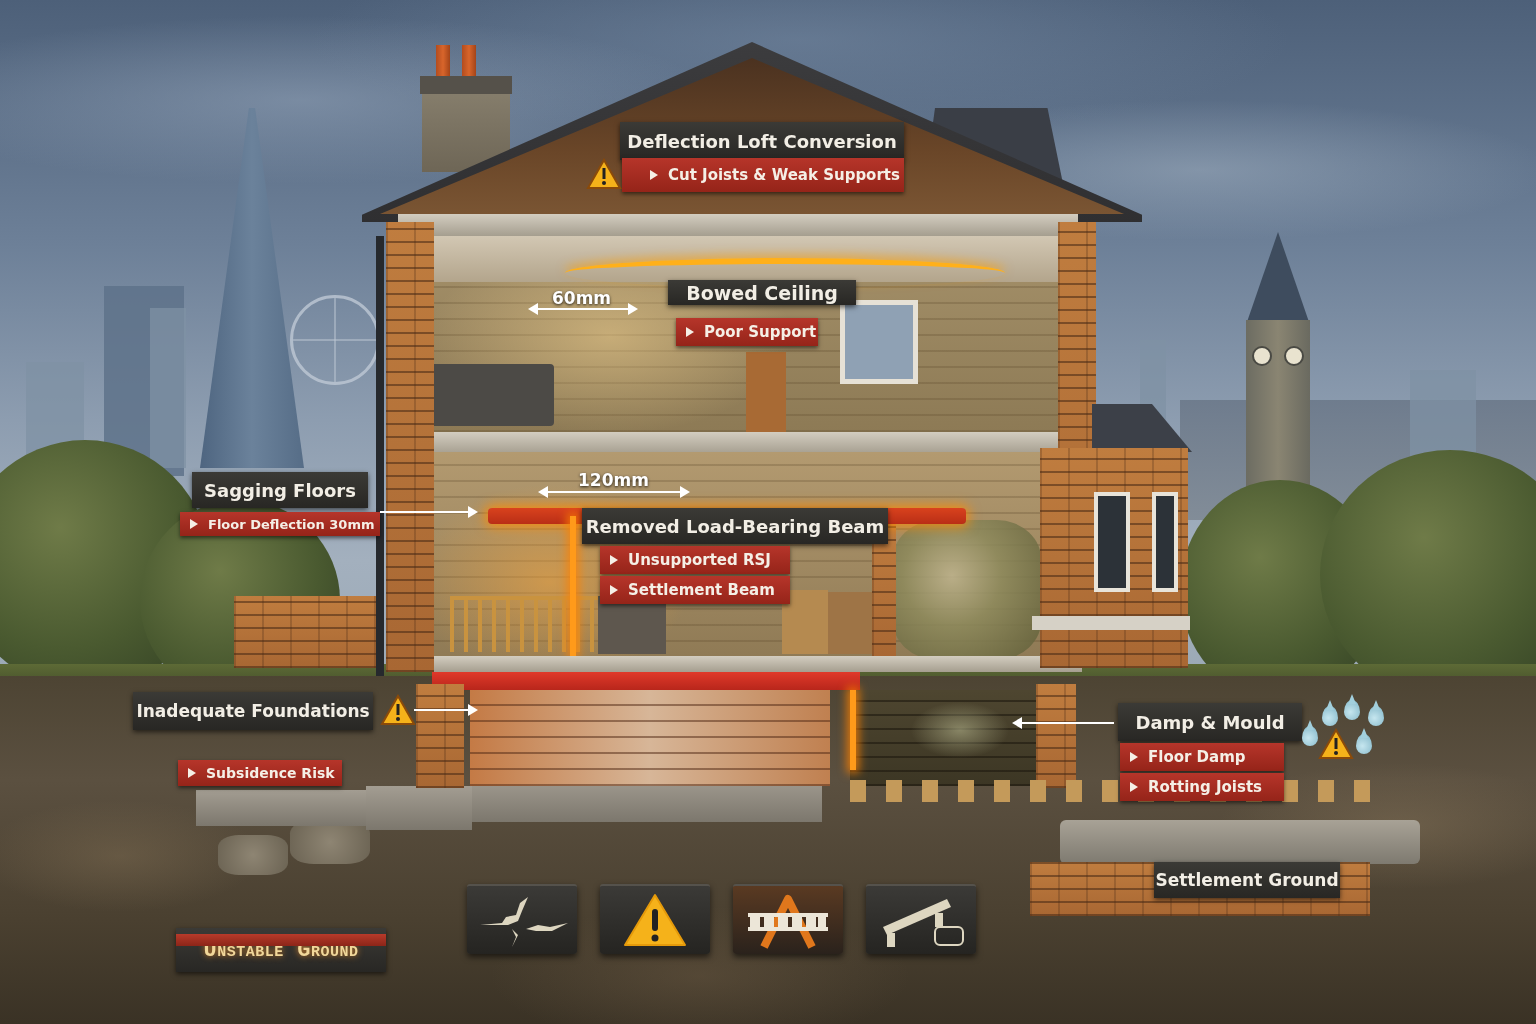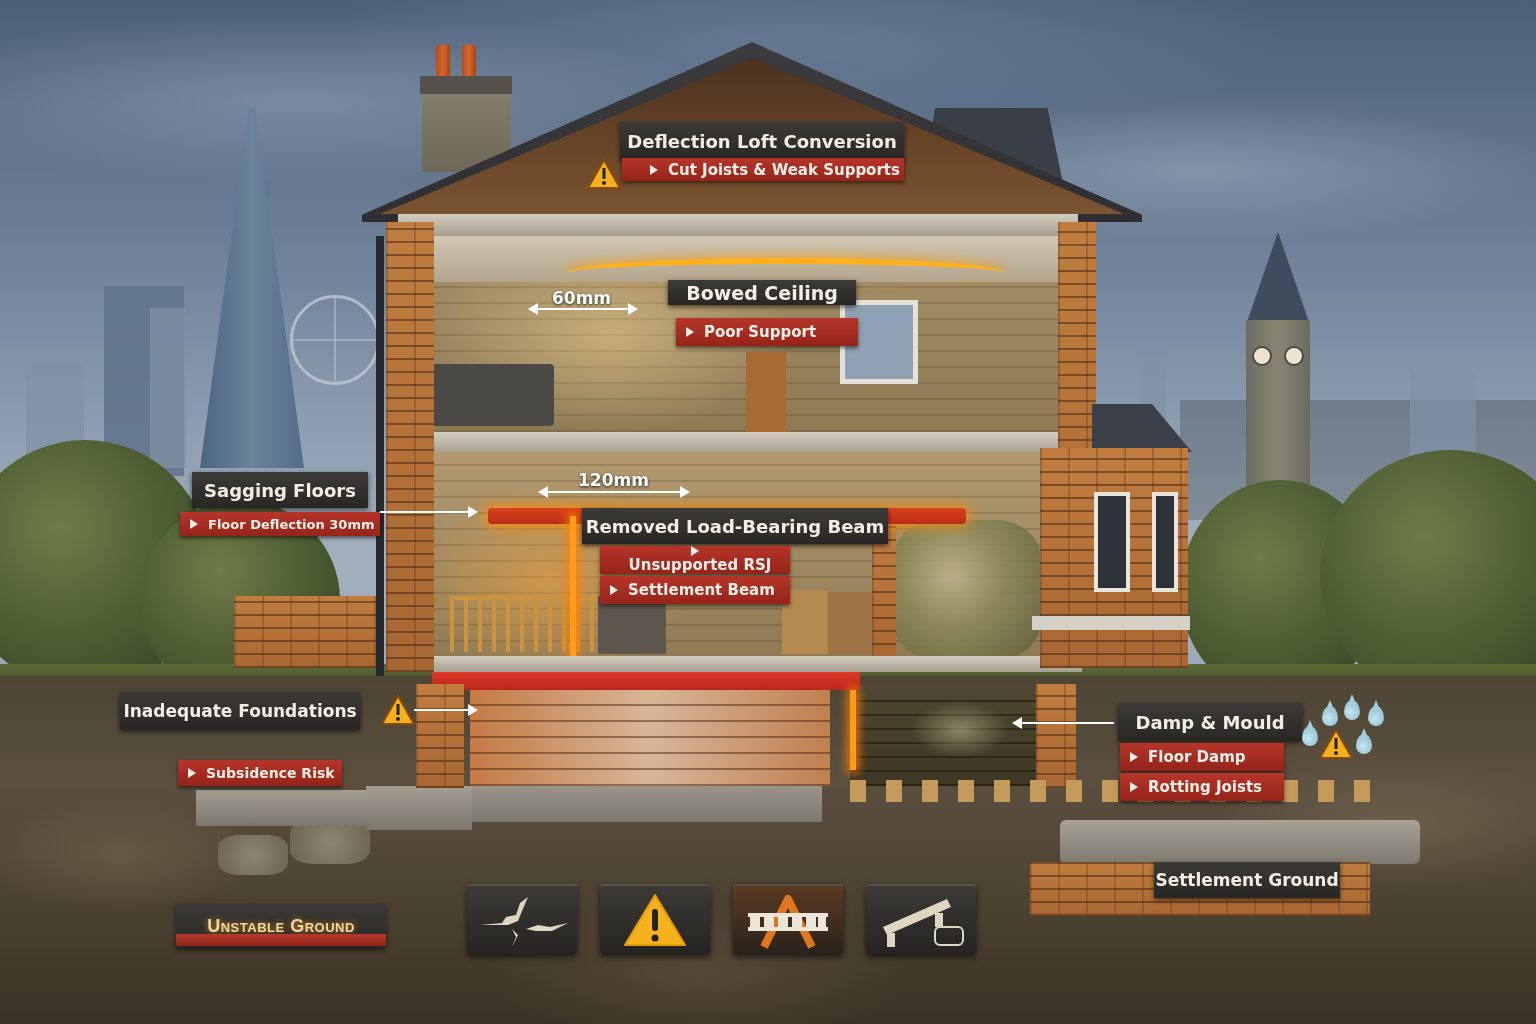--- a/index.html
+++ b/index.html
@@ -124,23 +124,23 @@
 
   .drop { position: absolute; width: 16px; height: 20px; background: radial-gradient(circle at 40% 60%, #c6e6ef, #7cb2c4);
     border-radius: 50% 50% 50% 50% / 60% 60% 40% 40%; }
   .drop::before { content: ""; position: absolute; left: 4px; top: -6px; width: 8px; height: 10px; background: #a2cfdc; clip-path: polygon(50% 0, 100% 100%, 0 100%); }
 
   .icon-tile { position: absolute; top: 884px; width: 110px; height: 70px; border-radius: 3px;
     background: linear-gradient(180deg, #3b3a37 0%, #252421 100%); box-shadow: 0 3px 6px rgba(0,0,0,0.6); border-top: 2px solid #55524c;
     display: flex; align-items: center; justify-content: center; }
   .icon-tile svg { width: 100px; height: 62px; }
 
-  .unstable { position: absolute; left: 176px; top: 904px; width: 210px; height: 44px;
+  .unstable { position: absolute; left: 176px; top: 928px; width: 210px; height: 44px;
     background: linear-gradient(180deg, #3b3a36 0%, #282724 100%); display: flex; align-items: center; justify-content: center;
-    color: #f1d79a; font-family: Liberation Sans, sans-serif; font-weight: bold; font-size: 18px; letter-spacing: 0.5px;
+    color: #f1d79a; font-family: Liberation Mono, monospace; font-weight: bold; font-size: 22px; letter-spacing: 0.5px;
     text-shadow: 0 0 6px rgba(255,150,40,0.8); font-variant: small-caps; box-shadow: 0 2px 5px rgba(0,0,0,0.6); }
   .unstable-bar { position: absolute; left: 176px; top: 934px; width: 210px; height: 12px; background: linear-gradient(180deg, #b73a2a, #8c2518); }
 </style>
 </head>
 <body>
 
 <div class="scene">
 
   <div class="sky"></div>
   <div class="bldg far" style="left:26px;top:362px;width:58px;height:120px;"></div>
@@ -217,66 +217,66 @@
   <div class="bay-roof"></div>
   <div class="bay brick">
     <div class="bay-window" style="left:54px;top:44px;"></div>
     <div class="bay-window" style="left:112px;top:44px;width:26px;"></div>
     <div style="position:absolute;left:-8px;top:168px;width:158px;height:14px;background:#d6d1c6;"></div>
   </div>
   <div style="position:absolute;left:850px;top:780px;width:520px;height:22px;background:repeating-linear-gradient(90deg,#c49a5a 0 16px,transparent 16px 36px);"></div>
 
   <div class="label">
     <div class="title-box" style="left:620px;top:122px;width:284px;height:38px;font-size:18px;">Deflection Loft Conversion</div>
-    <div class="sub-box" style="left:622px;top:158px;width:282px;height:23px;font-size:15px;padding-left:28px;">
+    <div class="sub-box" style="left:622px;top:158px;width:282px;height:34px;font-size:15px;padding-left:28px;">
       <span class="tri"></span>
       <span>Cut Joists &amp; Weak Supports</span>
     </div>
     <svg class="warn" style="left:586px;top:158px;" viewBox="0 0 36 32">
       <polygon points="18,2 34,30 2,30" fill="#f5b21a" stroke="#8a4a0a" stroke-width="2"></polygon>
       <rect x="16.5" y="10" width="3" height="11" fill="#222"></rect>
         <circle cx="18" cy="25" r="2" fill="#222"></circle>
     </svg>
   </div>
 
   <div class="label">
     <div class="title-box" style="left:668px;top:280px;width:188px;height:25px;font-size:19px;">Bowed Ceiling</div>
-    <div class="sub-box" style="left:676px;top:318px;width:182px;height:28px;font-size:15px;">
+    <div class="sub-box" style="left:676px;top:318px;width:142px;height:28px;font-size:15px;">
       <span class="tri"></span>
       <span>Poor Support</span>
     </div>
     <div class="dim" style="left:552px;top:288px;">60mm</div>
     <div class="arrow left right" style="left:530px;top:308px;width:106px;"></div>
   </div>
 
   <div class="label">
     <div class="title-box" style="left:192px;top:472px;width:176px;height:36px;font-size:18px;">Sagging Floors</div>
     <div class="sub-box" style="left:180px;top:512px;width:200px;height:24px;font-size:13px;">
       <span class="tri"></span>
       <span>Floor Deflection 30mm</span>
     </div>
     <div class="arrow right" style="left:380px;top:511px;width:96px;"></div>
   </div>
 
   <div class="label">
     <div class="title-box" style="left:582px;top:508px;width:306px;height:36px;font-size:18px;">Removed Load-Bearing Beam</div>
-    <div class="sub-box" style="left:600px;top:546px;width:190px;height:28px;font-size:15px;flex-direction:column;">
+    <div class="sub-box" style="left:600px;top:546px;width:190px;height:28px;font-size:15px;">
       <span class="tri"></span>
       <span>Unsupported RSJ</span>
     </div>
     <div class="sub-box" style="left:600px;top:576px;width:190px;height:28px;font-size:15px;">
       <span class="tri"></span>
       <span>Settlement Beam</span>
     </div>
     <div class="dim" style="left:578px;top:470px;">120mm</div>
     <div class="arrow left right" style="left:540px;top:491px;width:148px;"></div>
   </div>
 
   <div class="label">
-    <div class="title-box" style="left:120px;top:692px;width:240px;height:38px;font-size:17px;">Inadequate Foundations</div>
+    <div class="title-box" style="left:133px;top:692px;width:240px;height:38px;font-size:17px;">Inadequate Foundations</div>
     <div class="sub-box" style="left:178px;top:734px;width:164px;height:26px;font-size:14px;margin-top:26px;">
       <span class="tri"></span>
       <span>Subsidence Risk</span>
     </div>
     <svg class="warn" style="left:380px;top:694px;" viewBox="0 0 36 32">
       <polygon points="18,2 34,30 2,30" fill="#f5b21a" stroke="#8a4a0a" stroke-width="2"></polygon>
       <rect x="16.5" y="10" width="3" height="11" fill="#222"></rect>
         <circle cx="18" cy="25" r="2" fill="#222"></circle>
     </svg>
     <div class="arrow right" style="left:414px;top:709px;width:62px;"></div>

